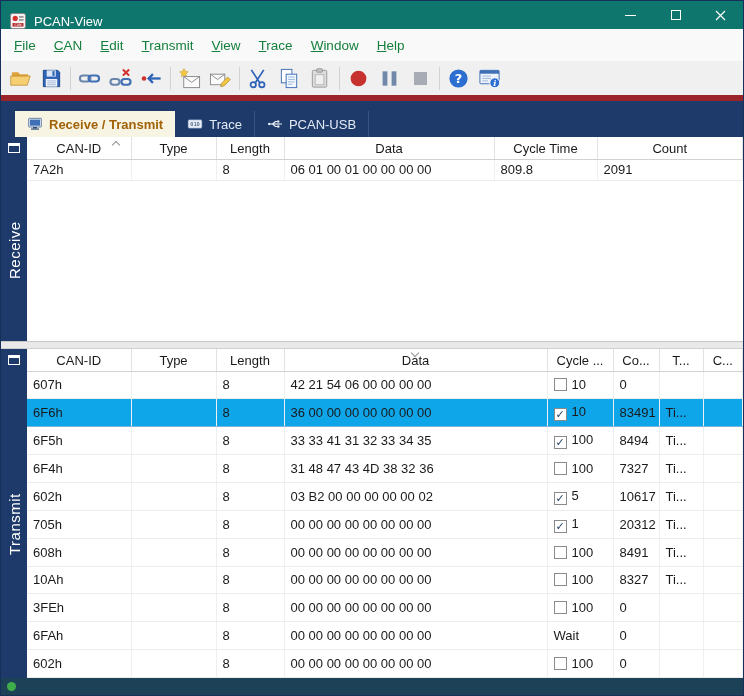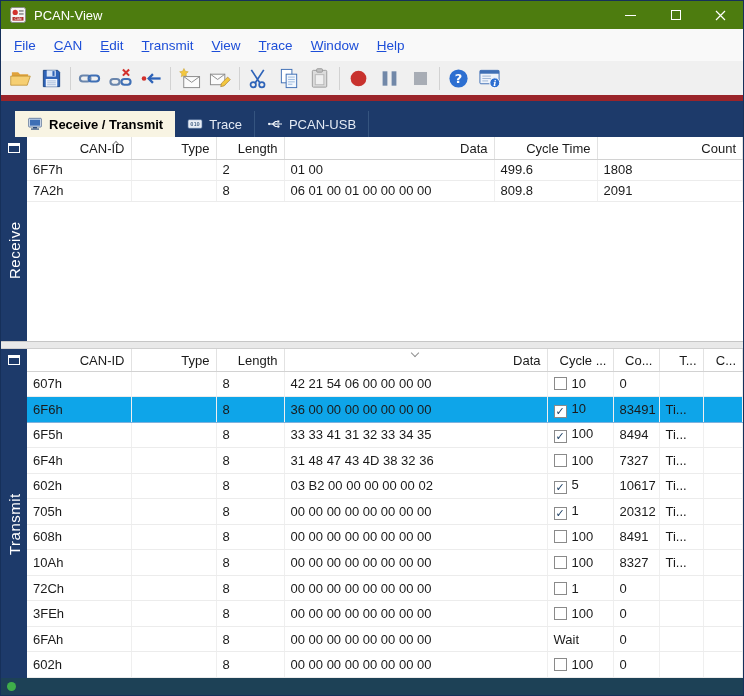--- a/index.html
+++ b/index.html
@@ -2,61 +2,61 @@
 <html><head>
 <meta charset="utf-8">
 <style>
   * { margin:0; padding:0; box-sizing:border-box; }
   html,body { width:744px; height:696px; overflow:hidden; background:#fff;
               font-family:"Liberation Sans", sans-serif; }
   .window { width:744px; height:696px; display:flex; flex-direction:column;
             border:1px solid #16305a; background:#fff; }
 
   
-  .titlebar { flex:0 0 28px; background:#4d7c0f; display:flex; align-items:center; color:#fff; }
+  .titlebar { flex:0 0 28px; background:#0f766e; display:flex; align-items:flex-end; color:#fff; }
   .app-icon { width:16px; height:16px; margin:0 8px 0 9px; display:flex; }
   .app-icon svg { width:16px; height:16px; }
   .title-text { font-size:13px; }
   .win-controls { margin-left:auto; display:flex; height:100%; }
   .win-btn { width:45px; height:100%; display:flex; align-items:center; justify-content:center; }
   .min-glyph { width:11px; height:1px; background:#fff; display:inline-block; }
   .max-glyph { width:10px; height:10px; border:1px solid #fff; display:inline-block; }
 
   
   .menubar { flex:0 0 32px; background:#f9f9f9; display:flex; align-items:center;
-             padding-left:4px; font-size:13.5px; color:#1d4ed8; }
+             padding-left:4px; font-size:13.5px; color:#15803d; }
   .menu-item { padding:6px 9px; cursor:default; }
 
   
   .toolbar { flex:0 0 34px; background:#f0f0f0; display:flex; align-items:center; padding-left:4px; }
   .tb-btn { width:31px; height:30px; display:flex; align-items:center; justify-content:center; }
   .tb-btn svg { width:23px; height:23px; }
   .tb-sep { width:1px; height:23px; background:#d2d2d2; margin:0 3px; }
   .redband { flex:0 0 6px; background:#9a242a; }
 
   
   .tabbar { flex:0 0 36px; background:#1d3a6a; display:flex; align-items:flex-end; padding-left:14px; }
   .tab { height:26px; display:flex; align-items:center; gap:6px; padding:0 12px;
          color:#e4eaf4; font-size:13px; border-right:1px solid #35547f; cursor:default; }
-  .tab.active { background:#f8f4e3; color:#000000; font-weight:bold; border-right:none; }
+  .tab.active { background:#f8f4e3; color:#a16207; font-weight:bold; border-right:none; }
   .tab-icon { display:flex; } .tab-icon svg { width:16px; height:16px; }
 
   
   .panel { display:flex; background:#fff; min-height:0; }
   .panel.receive { flex:0 0 204px; }
   .panel.transmit { flex:1 1 auto; }
   .side { flex:0 0 26px; background:#1d3a6a; display:flex; flex-direction:column; align-items:center; }
   .side-icon { height:22px; width:100%; display:flex; align-items:center; justify-content:center; }
   .side-box { width:12px; height:10px; border:1px solid #fff; border-top:3px solid #fff; display:inline-block; }
   .side-label { flex:1; display:flex; align-items:center; justify-content:center; color:#fff;
                 font-size:15px; letter-spacing:.5px; writing-mode:vertical-rl; transform:rotate(180deg); }
   .grid { flex:1; overflow:hidden; min-width:0; }
 
   table { width:100%; border-collapse:collapse; table-layout:fixed; font-size:13px; color:#1a1a1a; }
-  th { position:relative; font-weight:normal; text-align:right; padding:4px 6px 2px;
+  th { position:relative; font-weight:normal; text-align:center; padding:4px 6px 2px;
        border-right:1px solid #e2e2e2; border-bottom:1px solid #d2d2d2; height:22px;
        white-space:nowrap; overflow:hidden; background:#fff; }
   td { padding:2px 6px; border-right:1px solid #efefef; border-bottom:1px solid #ececec;
        white-space:nowrap; overflow:hidden; }
   .receive-grid td { height:21px; }
   .transmit-grid { height:100%; }
   .transmit-grid table { height:100%; }
   .transmit-grid td { height:22px; }
   tr.selected td { background:#0ea5e9; border-top:1px solid #7fb2dd; border-bottom:1px solid #7fb2dd; }
 
@@ -318,28 +318,20 @@
               <th>CAN-ID<span class="chev up" style="left: 86px;"></span></th>
               <th>Type</th>
               <th>Length</th>
               <th>Data</th>
               <th>Cycle Time</th>
               <th>Count</th>
             </tr>
           </thead>
           <tbody>
             <tr>
-              <td>6F7h</td>
-              <td></td>
-              <td>2</td>
-              <td>01 00</td>
-              <td>499.6</td>
-              <td>1808</td>
-            </tr>
-            <tr>
               <td>7A2h</td>
               <td></td>
               <td>8</td>
               <td>06 01 00 01 00 00 00 00</td>
               <td>809.8</td>
               <td>2091</td>
             </tr>
           </tbody>
         </table>
     </div>
@@ -453,30 +445,20 @@
               <td>10Ah</td>
               <td></td>
               <td>8</td>
               <td>00 00 00 00 00 00 00 00</td>
               <td><span class="cb"></span>100</td>
               <td>8327</td>
               <td>Ti...</td>
               <td></td>
             </tr>
             <tr>
-              <td>72Ch</td>
-              <td></td>
-              <td>8</td>
-              <td>00 00 00 00 00 00 00 00</td>
-              <td><span class="cb"></span>1</td>
-              <td>0</td>
-              <td></td>
-              <td></td>
-            </tr>
-            <tr>
               <td>3FEh</td>
               <td></td>
               <td>8</td>
               <td>00 00 00 00 00 00 00 00</td>
               <td><span class="cb"></span>100</td>
               <td>0</td>
               <td></td>
               <td></td>
             </tr>
             <tr>

